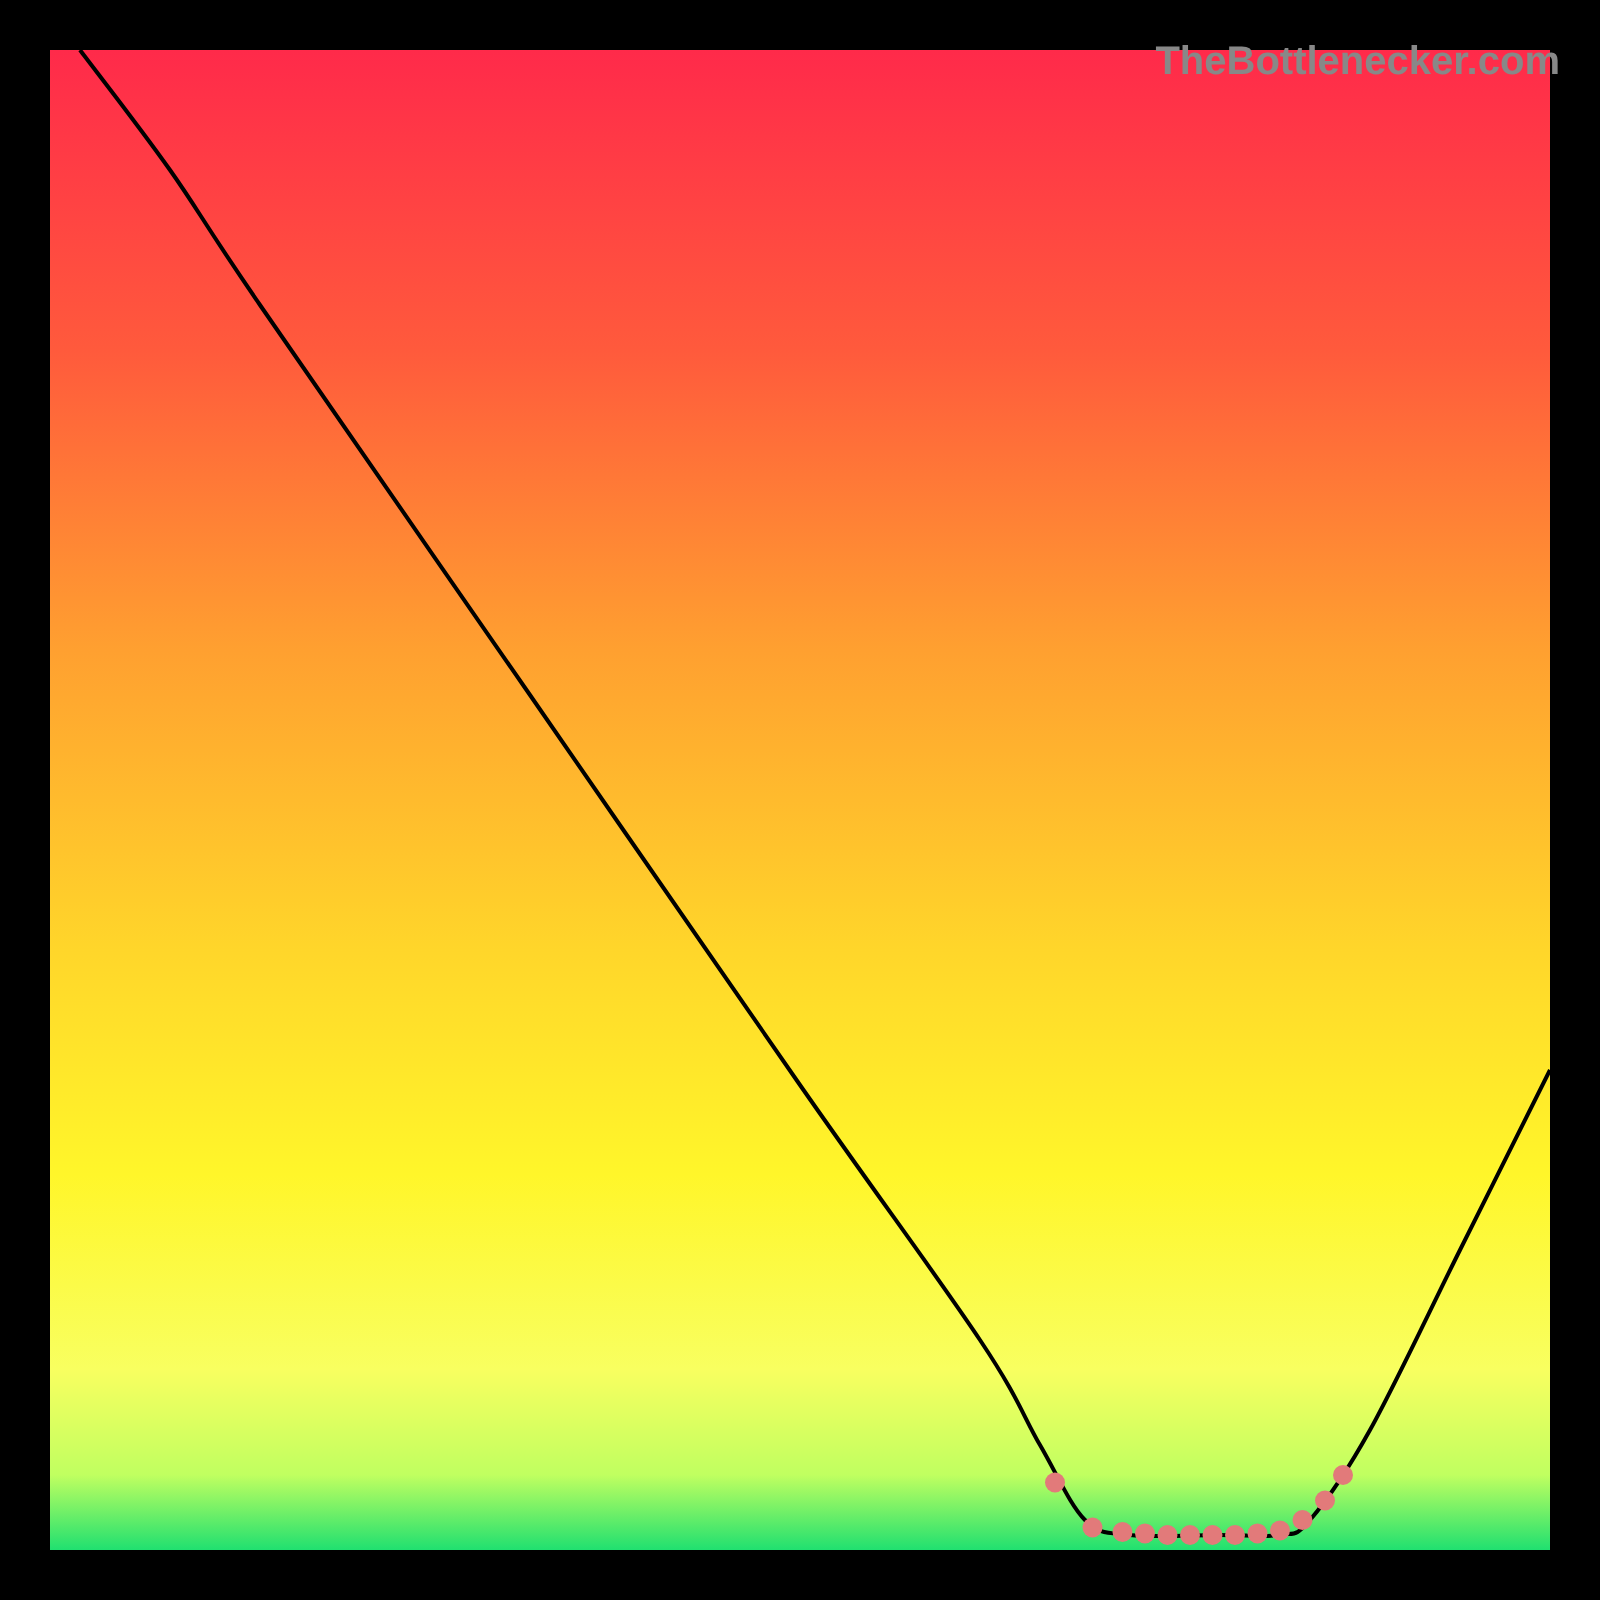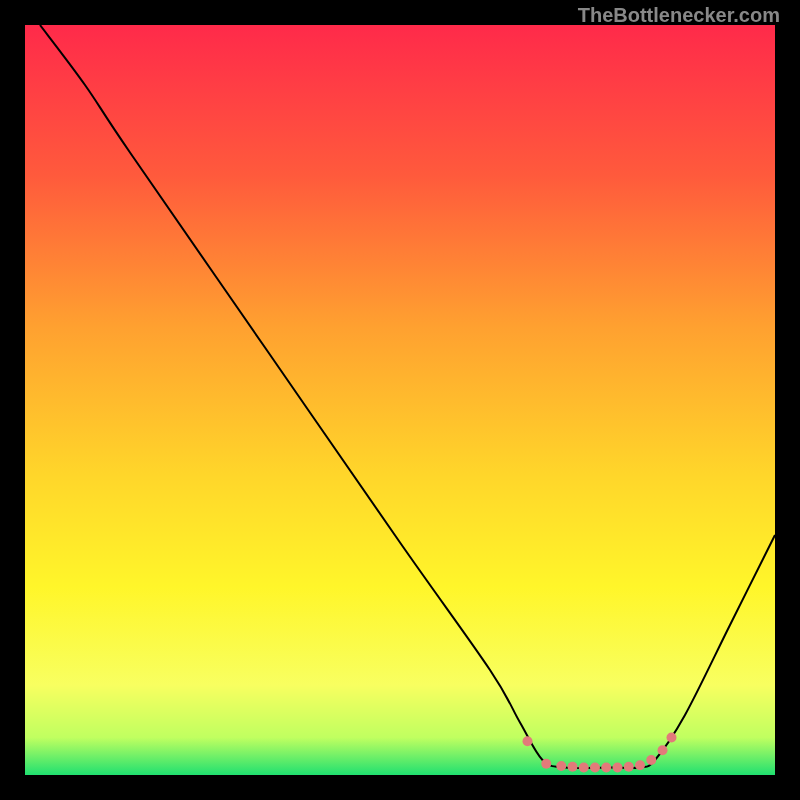--- a/index.html
+++ b/index.html
@@ -6,21 +6,21 @@
     margin: 0;
     padding: 0;
     background: #000;
     width: 800px;
     height: 800px;
     position: relative;
     font-family: Arial, sans-serif;
   }
   .watermark {
     position: absolute;
-    top: 4px;
+    top: 20px;
     right: 20px;
     color: #888;
     font-size: 20px;
     font-weight: bold;
     z-index: 2;
   }
   .plot-area {
     position: absolute;
     left: 25px;
     top: 25px;

